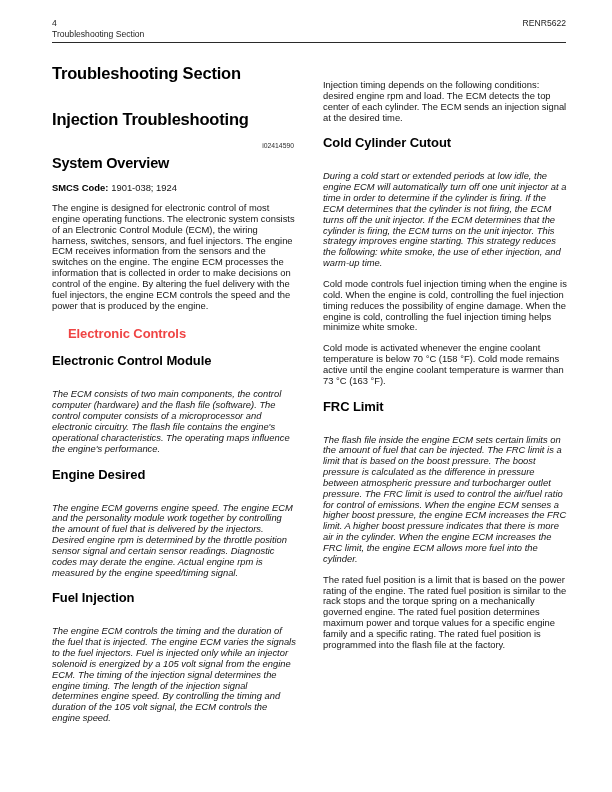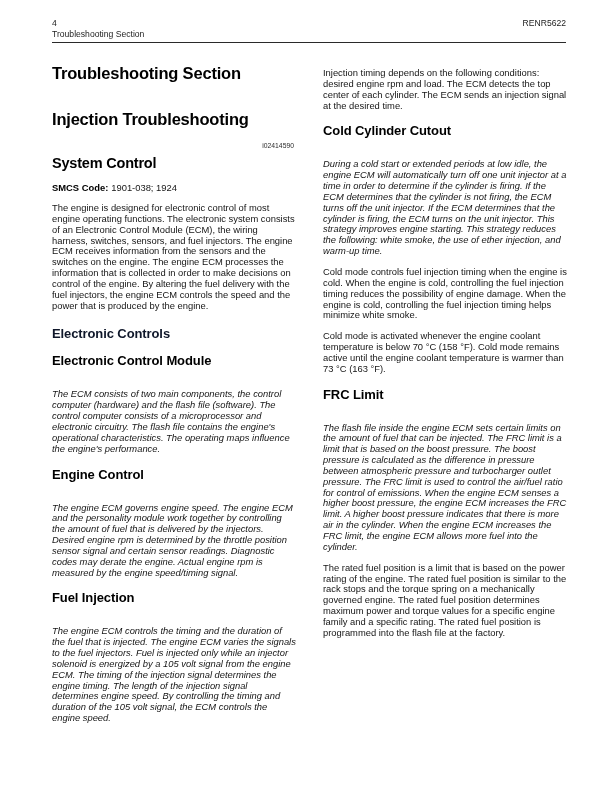--- a/index.html
+++ b/index.html
@@ -67,22 +67,22 @@
     font-weight: bold;
     letter-spacing: -0.2px;
     color: #000;
     margin: 5px 0 0 0;
   }
   .h3 {
     font-size: 13px;
     line-height: 15px;
     font-weight: bold;
     letter-spacing: -0.1px;
-    color: #0f172a;
-    margin: 15px 0 0 0;
+    color: #ef4444;
+    margin: 15px 0 0 16px;
   }
   .h4 {
     font-size: 13px;
     line-height: 13px;
     font-weight: bold;
     letter-spacing: -0.1px;
     color: #000;
     margin: 13px 0 0 0;
   }
   .body-text {
@@ -123,36 +123,36 @@
       <span>Troubleshooting Section</span>
     </div>
   </div>
 
   <div class="columns">
 
     <div class="col">
       <div class="h1">Troubleshooting Section</div>
       <div class="h1 second">Injection Troubleshooting</div>
       <div class="info-code">i02414590</div>
-      <div class="h2">System Control</div>
+      <div class="h2">System Overview</div>
       <div class="smcs">
         <span class="smcs-label">SMCS Code:</span><span>1901-038; 1924</span>
       </div>
       <p class="body-text">The engine is designed for electronic control of most engine operating functions. The electronic system consists of an Electronic Control Module (ECM), the wiring harness, switches, sensors, and fuel injectors. The engine ECM receives information from the sensors and the switches on the engine. The engine ECM processes the information that is collected in order to make decisions on control of the engine. By altering the fuel delivery with the fuel injectors, the engine ECM controls the speed and the power that is produced by the engine.</p>
       <div class="h3">Electronic Controls</div>
       <div class="h4">Electronic Control Module</div>
       <p class="body-text">The ECM consists of two main components, the control computer (hardware) and the flash file (software). The control computer consists of a microprocessor and electronic circuitry. The flash file contains the engine's operational characteristics. The operating maps influence the engine's performance.</p>
-      <div class="h4">Engine Control</div>
+      <div class="h4">Engine Desired</div>
       <p class="body-text">The engine ECM governs engine speed. The engine ECM and the personality module work together by controlling the amount of fuel that is delivered by the injectors. Desired engine rpm is determined by the throttle position sensor signal and certain sensor readings. Diagnostic codes may derate the engine. Actual engine rpm is measured by the engine speed/timing signal.</p>
       <div class="h4">Fuel Injection</div>
       <p class="body-text">The engine ECM controls the timing and the duration of the fuel that is injected. The engine ECM varies the signals to the fuel injectors. Fuel is injected only while an injector solenoid is energized by a 105 volt signal from the engine ECM. The timing of the injection signal determines the engine timing. The length of the injection signal determines engine speed. By controlling the timing and duration of the 105 volt signal, the ECM controls the engine speed.</p>
     </div>
 
     <div class="col">
-      <p class="body-text" style="margin-top:4px;">Injection timing depends on the following conditions: desired engine rpm and load. The ECM detects the top center of each cylinder. The ECM sends an injection signal at the desired time.</p>
+      <p class="body-text" style="margin-top:16px;">Injection timing depends on the following conditions: desired engine rpm and load. The ECM detects the top center of each cylinder. The ECM sends an injection signal at the desired time.</p>
       <div class="h4">Cold Cylinder Cutout</div>
       <p class="body-text">During a cold start or extended periods at low idle, the engine ECM will automatically turn off one unit injector at a time in order to determine if the cylinder is firing. If the ECM determines that the cylinder is not firing, the ECM turns off the unit injector. If the ECM determines that the cylinder is firing, the ECM turns on the unit injector. This strategy improves engine starting. This strategy reduces the following: white smoke, the use of ether injection, and warm-up time.</p>
       <p class="body-text">Cold mode controls fuel injection timing when the engine is cold. When the engine is cold, controlling the fuel injection timing reduces the possibility of engine damage. When the engine is cold, controlling the fuel injection timing helps minimize white smoke.</p>
       <p class="body-text">Cold mode is activated whenever the engine coolant temperature is below 70 °C (158 °F). Cold mode remains active until the engine coolant temperature is warmer than 73 °C (163 °F).</p>
       <div class="h4">FRC Limit</div>
       <p class="body-text">The flash file inside the engine ECM sets certain limits on the amount of fuel that can be injected. The FRC limit is a limit that is based on the boost pressure. The boost pressure is calculated as the difference in pressure between atmospheric pressure and turbocharger outlet pressure. The FRC limit is used to control the air/fuel ratio for control of emissions. When the engine ECM senses a higher boost pressure, the engine ECM increases the FRC limit. A higher boost pressure indicates that there is more air in the cylinder. When the engine ECM increases the FRC limit, the engine ECM allows more fuel into the cylinder.</p>
       <p class="body-text">The rated fuel position is a limit that is based on the power rating of the engine. The rated fuel position is similar to the rack stops and the torque spring on a mechanically governed engine. The rated fuel position determines maximum power and torque values for a specific engine family and a specific rating. The rated fuel position is programmed into the flash file at the factory.</p>
     </div>
 
   </div>

